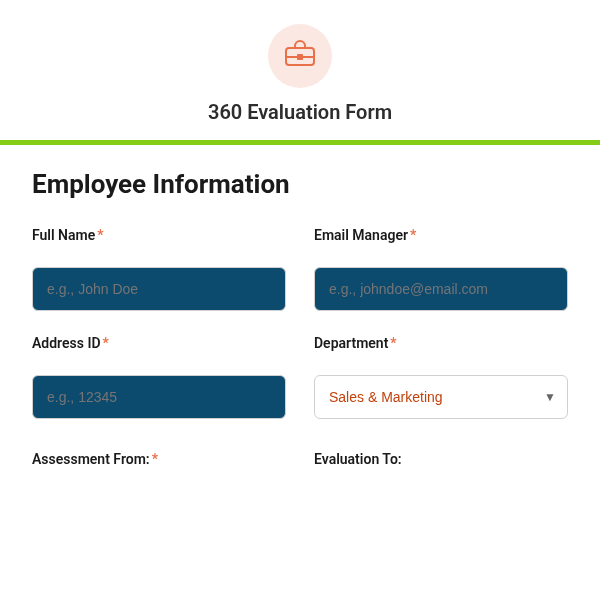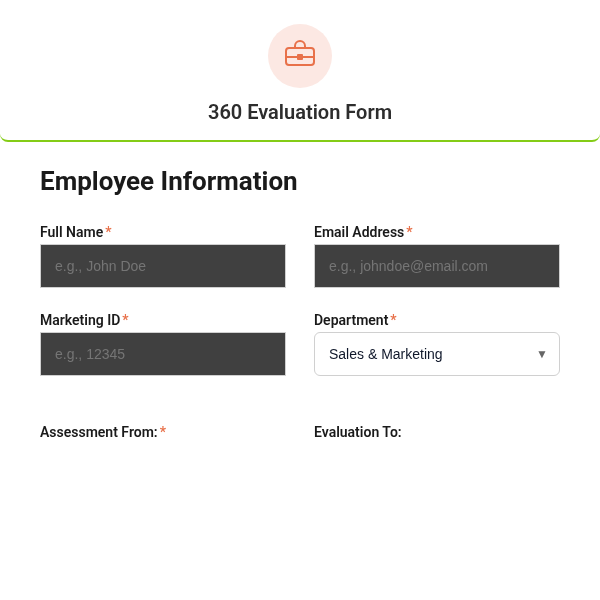--- a/index.html
+++ b/index.html
@@ -14,22 +14,21 @@
       width: 600px;
       min-height: 600px;
       overflow-x: hidden;
     }
 
     .header {
       display: flex;
       flex-direction: column;
       align-items: center;
       padding: 24px 20px 16px;
-      border-bottom: 2px solid #84cc16;
-      border-radius: 8px;
+      border-bottom: 5px solid #84cc16;
     }
 
     .icon-circle {
       width: 64px;
       height: 64px;
       background: #fce8e3;
       border-radius: 50%;
       display: flex;
       align-items: center;
       justify-content: center;
@@ -41,75 +40,75 @@
       font-size: 28px;
     }
 
     .form-title {
       font-size: 20px;
       font-weight: 600;
       color: #2d2d2d;
     }
 
     .main-content {
-      padding: 24px 40px;
+      padding: 24px 32px;
     }
 
     .section-title {
       font-size: 26px;
       font-weight: 700;
       color: #1a1a1a;
       margin-bottom: 28px;
     }
 
     .form-grid {
       display: grid;
       grid-template-columns: 1fr 1fr;
       gap: 24px 28px;
     }
 
     .form-group {
       display: flex;
       flex-direction: column;
-      gap: 4px;
+      gap: 24px;
     }
 
     .form-label {
       font-size: 14px;
       font-weight: 600;
       color: #1a1a1a;
     }
 
     .required-star {
       color: #e8714a;
       margin-left: 2px;
     }
 
     .form-input {
       border: 1.5px solid #d0d0d0;
-      border-radius: 0;
+      border-radius: 6px;
       padding: 10px 14px;
       font-size: 14px;
       color: #999;
-      background: #404040;
+      background: #0c4a6e;
       outline: none;
       width: 100%;
       height: 44px;
     }
 
     .form-select-wrapper {
       position: relative;
     }
 
     .form-select {
       border: 1.5px solid #d0d0d0;
       border-radius: 6px;
       padding: 10px 36px 10px 14px;
       font-size: 14px;
-      color: #0f172a;
+      color: #c2410c;
       background: #fff;
       outline: none;
       width: 100%;
       height: 44px;
       appearance: none;
       -webkit-appearance: none;
       cursor: pointer;
     }
 
     .select-arrow {
@@ -119,21 +118,21 @@
       transform: translateY(-50%);
       pointer-events: none;
       color: #666;
       font-size: 12px;
     }
 
     .bottom-row {
       display: grid;
       grid-template-columns: 1fr 1fr;
       gap: 24px 28px;
-      margin-top: 24px;
+      margin-top: 8px;
     }
   </style>
 </head>
 <body>
 
 <div class="header">
   <div class="icon-circle">
     <span class="briefcase-icon">
       <svg width="30" height="26" viewBox="0 0 30 26" fill="none" xmlns="http://www.w3.org/2000/svg">
         <rect x="1" y="8" width="28" height="17" rx="3" stroke="#e8714a" stroke-width="2" fill="none"></rect>
@@ -153,28 +152,28 @@
 
     <div class="form-group">
       <label class="form-label">
         <span>Full Name</span><span class="required-star">*</span>
       </label>
       <input class="form-input" type="text" placeholder="e.g., John Doe" style="">
     </div>
 
     <div class="form-group">
       <label class="form-label">
-        <span>Email Address</span><span class="required-star">*</span>
+        <span>Email Manager</span><span class="required-star">*</span>
       </label>
       <input class="form-input" type="text" placeholder="e.g., johndoe@email.com" style="">
     </div>
 
     <div class="form-group">
       <label class="form-label">
-        <span>Marketing ID</span><span class="required-star">*</span>
+        <span>Address ID</span><span class="required-star">*</span>
       </label>
       <input class="form-input" type="text" placeholder="e.g., 12345" style="">
     </div>
 
 
     <div class="form-group">
       <label class="form-label">
         <span>Department</span><span class="required-star">*</span>
       </label>
       <div class="form-select-wrapper">

